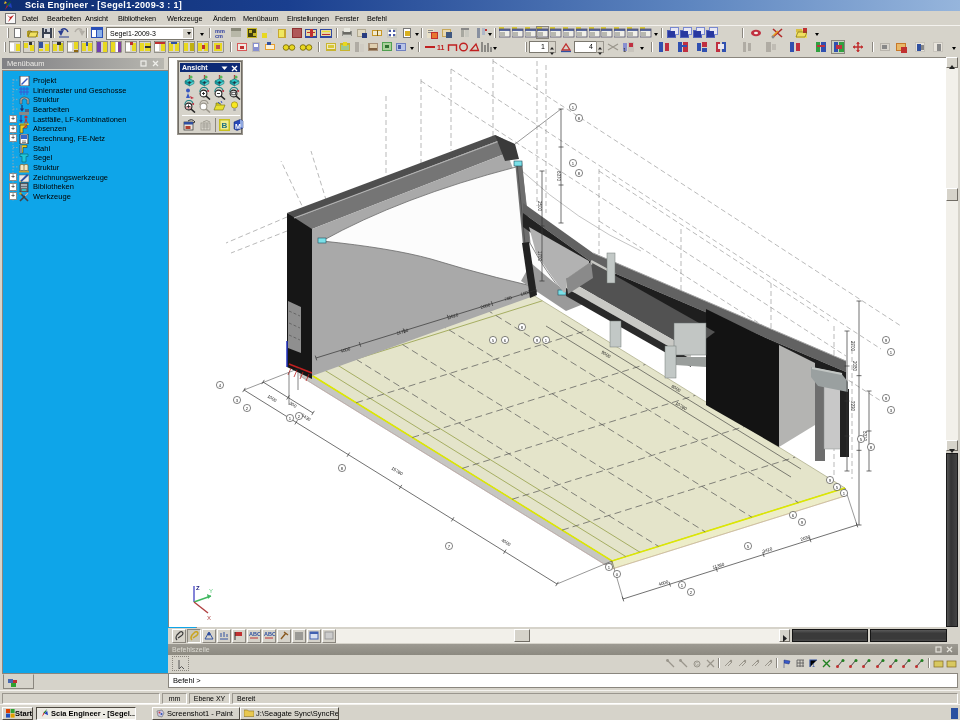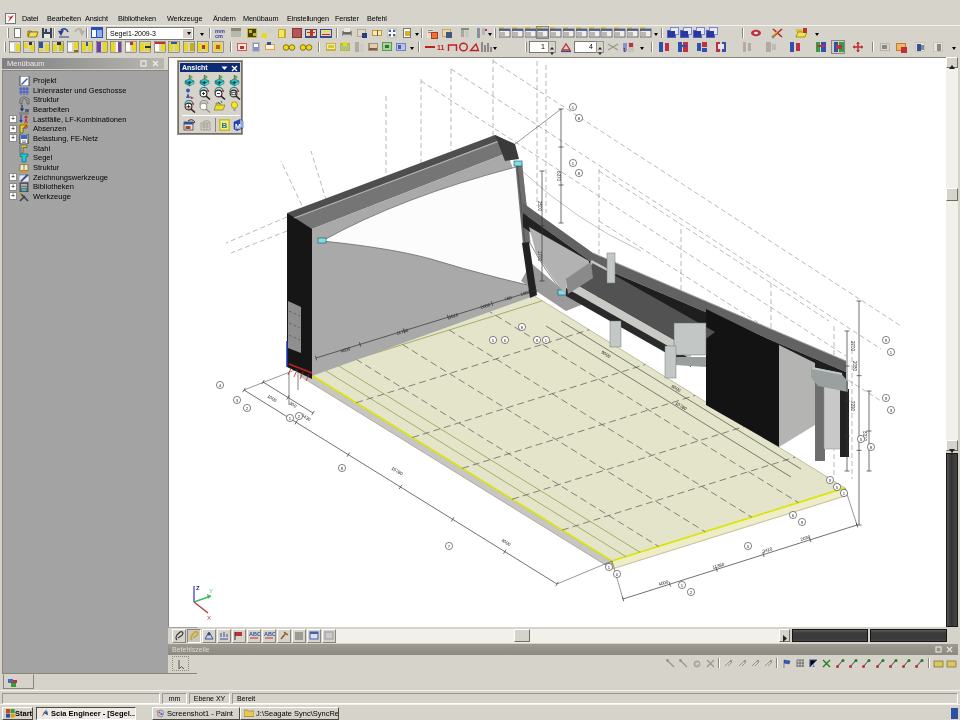--- a/index.html
+++ b/index.html
@@ -7,21 +7,21 @@
 #titlebar{left:0;top:0;width:960px;height:11px;background:linear-gradient(to right,#0e2d70,#1a3f8f 30%,#5e86c0 72%,#96b5dc);color:#fff;font-weight:bold;font-size:9px;line-height:11.5px}
 #menubar{left:0;top:11px;width:960px;height:15px;background:#d6d3ca;font-size:7.3px;color:#000;border-bottom:1px solid #f4f2ee}
 #menubar span{position:absolute;top:3px;letter-spacing:-0.15px}
 .tbrow{left:0;width:960px;height:14px;background:#d6d3ca}
 .grip{position:absolute;width:2px;height:10px;border-left:1px solid #fff;border-right:1px solid #8a867e}
 .sep{position:absolute;width:2px;height:10px;border-left:1px solid #8a867e;border-right:1px solid #fff}
 .ico{position:absolute}
 .drop{position:absolute;width:0;height:0;border-left:2.5px solid transparent;border-right:2.5px solid transparent;border-top:3px solid #000}
 #leftpanel{left:0;top:57px;width:167px;height:633px;background:#d6d3ca}
 #lp-caption{position:absolute;left:2px;top:1px;width:162px;height:11px;background:linear-gradient(to right,#808084,#b8b7b0);color:#eceae6;font-size:7.5px;line-height:11px;padding-left:5px}
-#lp-body{position:absolute;left:2px;top:13px;width:195px;height:604px;background:#a3a3a3;border:1px solid #8a867e}
+#lp-body{position:absolute;left:2px;top:13px;width:195px;height:604px;background:#0ea5e9;border:1px solid #8a867e}
 .tree{position:relative;width:100%;height:100%;font-size:7.5px;color:#000}
 .ti{position:absolute;left:30px;white-space:nowrap}
 .texp{position:absolute;left:6px;width:8px;height:8px;background:#fff;border:1px solid #8c8c8c;font-size:7px;line-height:6px;text-align:center;color:#000}
 #lp-tab{position:absolute;left:3px;top:617px;width:31px;height:15px;background:#d6d3ca;border:1px solid #8a867e;border-top:1px solid #d6d3ca}
 #canvas{left:168px;top:57px;width:778px;height:570px;background:#fff;border-left:1px solid #8a867e;border-top:1px solid #8a867e}
 #vsb{left:946px;top:57px;width:12px;height:394px;background:#f2f0ea}
 .sbtn{position:absolute;background:#d6d3ca;border:1px solid;border-color:#fff #716d65 #716d65 #fff}
 #vdark{left:946px;top:453px;width:12px;height:174px;background:linear-gradient(to right,#555 ,#333 40%,#444);border:1px solid #191919}
 #bicons{left:168px;top:628px;width:790px;height:16px;background:#d6d3ca}
 #hsb{position:absolute;left:336px;top:629px;width:454px;height:14px;background:#f2f0ea}
@@ -31,20 +31,29 @@
 #befehl{left:168px;top:673px;width:790px;height:15px;background:#fff;border:1px solid #8a867e;font-size:7.5px;line-height:13px;padding-left:4px;color:#000}
 #statusbar{left:0;top:690px;width:960px;height:14px;background:#d6d3ca;font-size:7px;color:#000;border-top:1px solid #f4f2ee}
 .scell{position:absolute;top:2px;height:11px;border:1px solid;border-color:#9a968e #fff #fff #9a968e;line-height:10px;padding-left:4px}
 #taskbar{left:0;top:704px;width:960px;height:16px;background:#d6d3ca;border-top:1px solid #f4f2ee}
 .tbtn{position:absolute;top:2px;height:13px;background:#d6d3ca;border:1px solid;border-color:#fff #4e4a42 #4e4a42 #fff;font-size:7.5px;line-height:11px;padding-left:3px;white-space:nowrap;overflow:hidden}
 #ansicht{left:178px;top:61px;width:64px;height:73px;background:#d6d3ca;border:1px solid #716d65;outline:1px solid #9a968e}
 #ansicht .cap{position:absolute;left:1px;top:1px;width:60px;height:9px;background:#0d2a75;color:#fff;font-size:7px;font-weight:bold;line-height:9px;padding-left:2px}
 .aico{position:absolute}
 </style></head><body>
 <div id="page">
+<div id="titlebar" class="abs">
+      <svg class="abs" style="left:3px;top:1px" width="10" height="9" viewBox="0 0 10 9">
+        <path d="M1 0 L4 4 L2 9 L5 5 Z" fill="#d42020"></path>
+        <path d="M5 5 L4 4 L8 0 L6 4 Z" fill="#1a7a1a"></path>
+        <path d="M5 5 L8 2 L9 7 Z" fill="#2040c0"></path>
+        <path d="M2 0 L4 2 L1 3 Z" fill="#e8c020"></path>
+      </svg>
+      <span style="position:absolute;left:25px;letter-spacing:0.3px">Scia Engineer - [Segel1-2009-3 : 1]</span>
+    </div>
 <div id="menubar" class="abs">
       <svg class="abs" style="left:5px;top:2px" width="11" height="11" viewBox="0 0 11 11">
         <rect x="0.5" y="0.5" width="10" height="10" fill="#f8f8f8" stroke="#777"></rect>
         <path d="M2 2 L5 5 L3 9 L6 6 L9 2 L5 4 Z" fill="#c02020"></path>
       </svg>
       <span style="left:22px">Datei</span>
       <span style="left:47px">Bearbeiten</span>
       <span style="left:85px">Ansicht</span>
       <span style="left:118px">Bibliotheken</span>
       <span style="left:167px">Werkzeuge</span>
@@ -639,21 +648,21 @@
               <path d="M5.5 9 L7 4 L8.5 9" stroke="#c03030" fill="none"></path>
               <rect x="0" y="8.5" width="10" height="1.5" fill="#d8c020"></rect>
             </svg></span>
           <div class="texp" style="top:44.1px">+</div>
           <span class="ti" style="top:53.2px">Absenzen</span>
           <span class="abs" style="left:16px;top:53.2px"><svg width="11" height="10" viewBox="0 0 11 10">
               <path d="M1 9 L1 1 L8 1 L8 4 L4 4 L4 9 Z" fill="#e8d020" stroke="#333" stroke-width="0.6"></path>
               <path d="M8 1 L5 4" stroke="#c03030" stroke-width="1.2"></path>
             </svg></span>
           <div class="texp" style="top:53.8px">+</div>
-          <span class="ti" style="top:62.9px">Belastung, FE-Netz</span>
+          <span class="ti" style="top:62.9px">Berechnung, FE-Netz</span>
           <span class="abs" style="left:16px;top:62.9px"><svg width="11" height="10" viewBox="0 0 11 10">
               <rect x="1" y="0" width="8" height="10" fill="#fff" stroke="#333"></rect>
               <rect x="2" y="1" width="6" height="4" fill="#3868c8"></rect>
               <path d="M3 7 L7 7 M3 8.5 L7 8.5" stroke="#888"></path>
             </svg></span>
           <div class="texp" style="top:63.4px">+</div>
           <span class="ti" style="top:72.5px">Stahl</span>
           <span class="abs" style="left:16px;top:72.5px"><svg width="11" height="10" viewBox="0 0 11 10">
               <path d="M1 9 L1 1 L8 1 L8 3.5 L4 3.5 L4 9 Z" fill="#e8d020" stroke="#333" stroke-width="0.6"></path>
               <path d="M1 1 L3 1 L3 9 L1 9 Z" fill="#8090a0"></path>
@@ -1099,20 +1108,21 @@
         <circle cx="8" cy="2.5" r="1.5" fill="#208020"></circle>
       </svg>
       <div class="sep" style="left:759.6999999999992px;top:3px"></div>
       <svg class="abs" style="left:764.6999999999992px;top:3px" width="11" height="12">
         <rect x="1" y="3" width="9" height="6" fill="#d8c860" stroke="#806820" stroke-width="0.7"></rect>
       </svg>
       <svg class="abs" style="left:777.9999999999992px;top:3px" width="11" height="12">
         <rect x="1" y="3" width="9" height="6" fill="#d8c860" stroke="#806820" stroke-width="0.7"></rect>
       </svg>
     </div>
+<div id="befehl" class="abs">Befehl &gt;</div>
 <div id="statusbar" class="abs">
 <div class="scell" style="left:2px;width:158px"></div>
 <div class="scell" style="left:162px;width:25px;text-align:center;padding-left:0">mm</div>
 <div class="scell" style="left:189px;width:41px;text-align:center;padding-left:0">Ebene XY</div>
 <div class="scell" style="left:232px;width:726px">Bereit</div>
 </div>
 <div id="taskbar" class="abs">
 <div class="tbtn" style="left:2px;width:31px;font-weight:bold"><svg width="9" height="9" viewBox="0 0 9 9" style="vertical-align:-1.5px">
           <rect x="0" y="0" width="4" height="4" fill="#e04000"></rect>
           <rect x="4.6" y="0" width="4" height="4" fill="#30a030"></rect>

